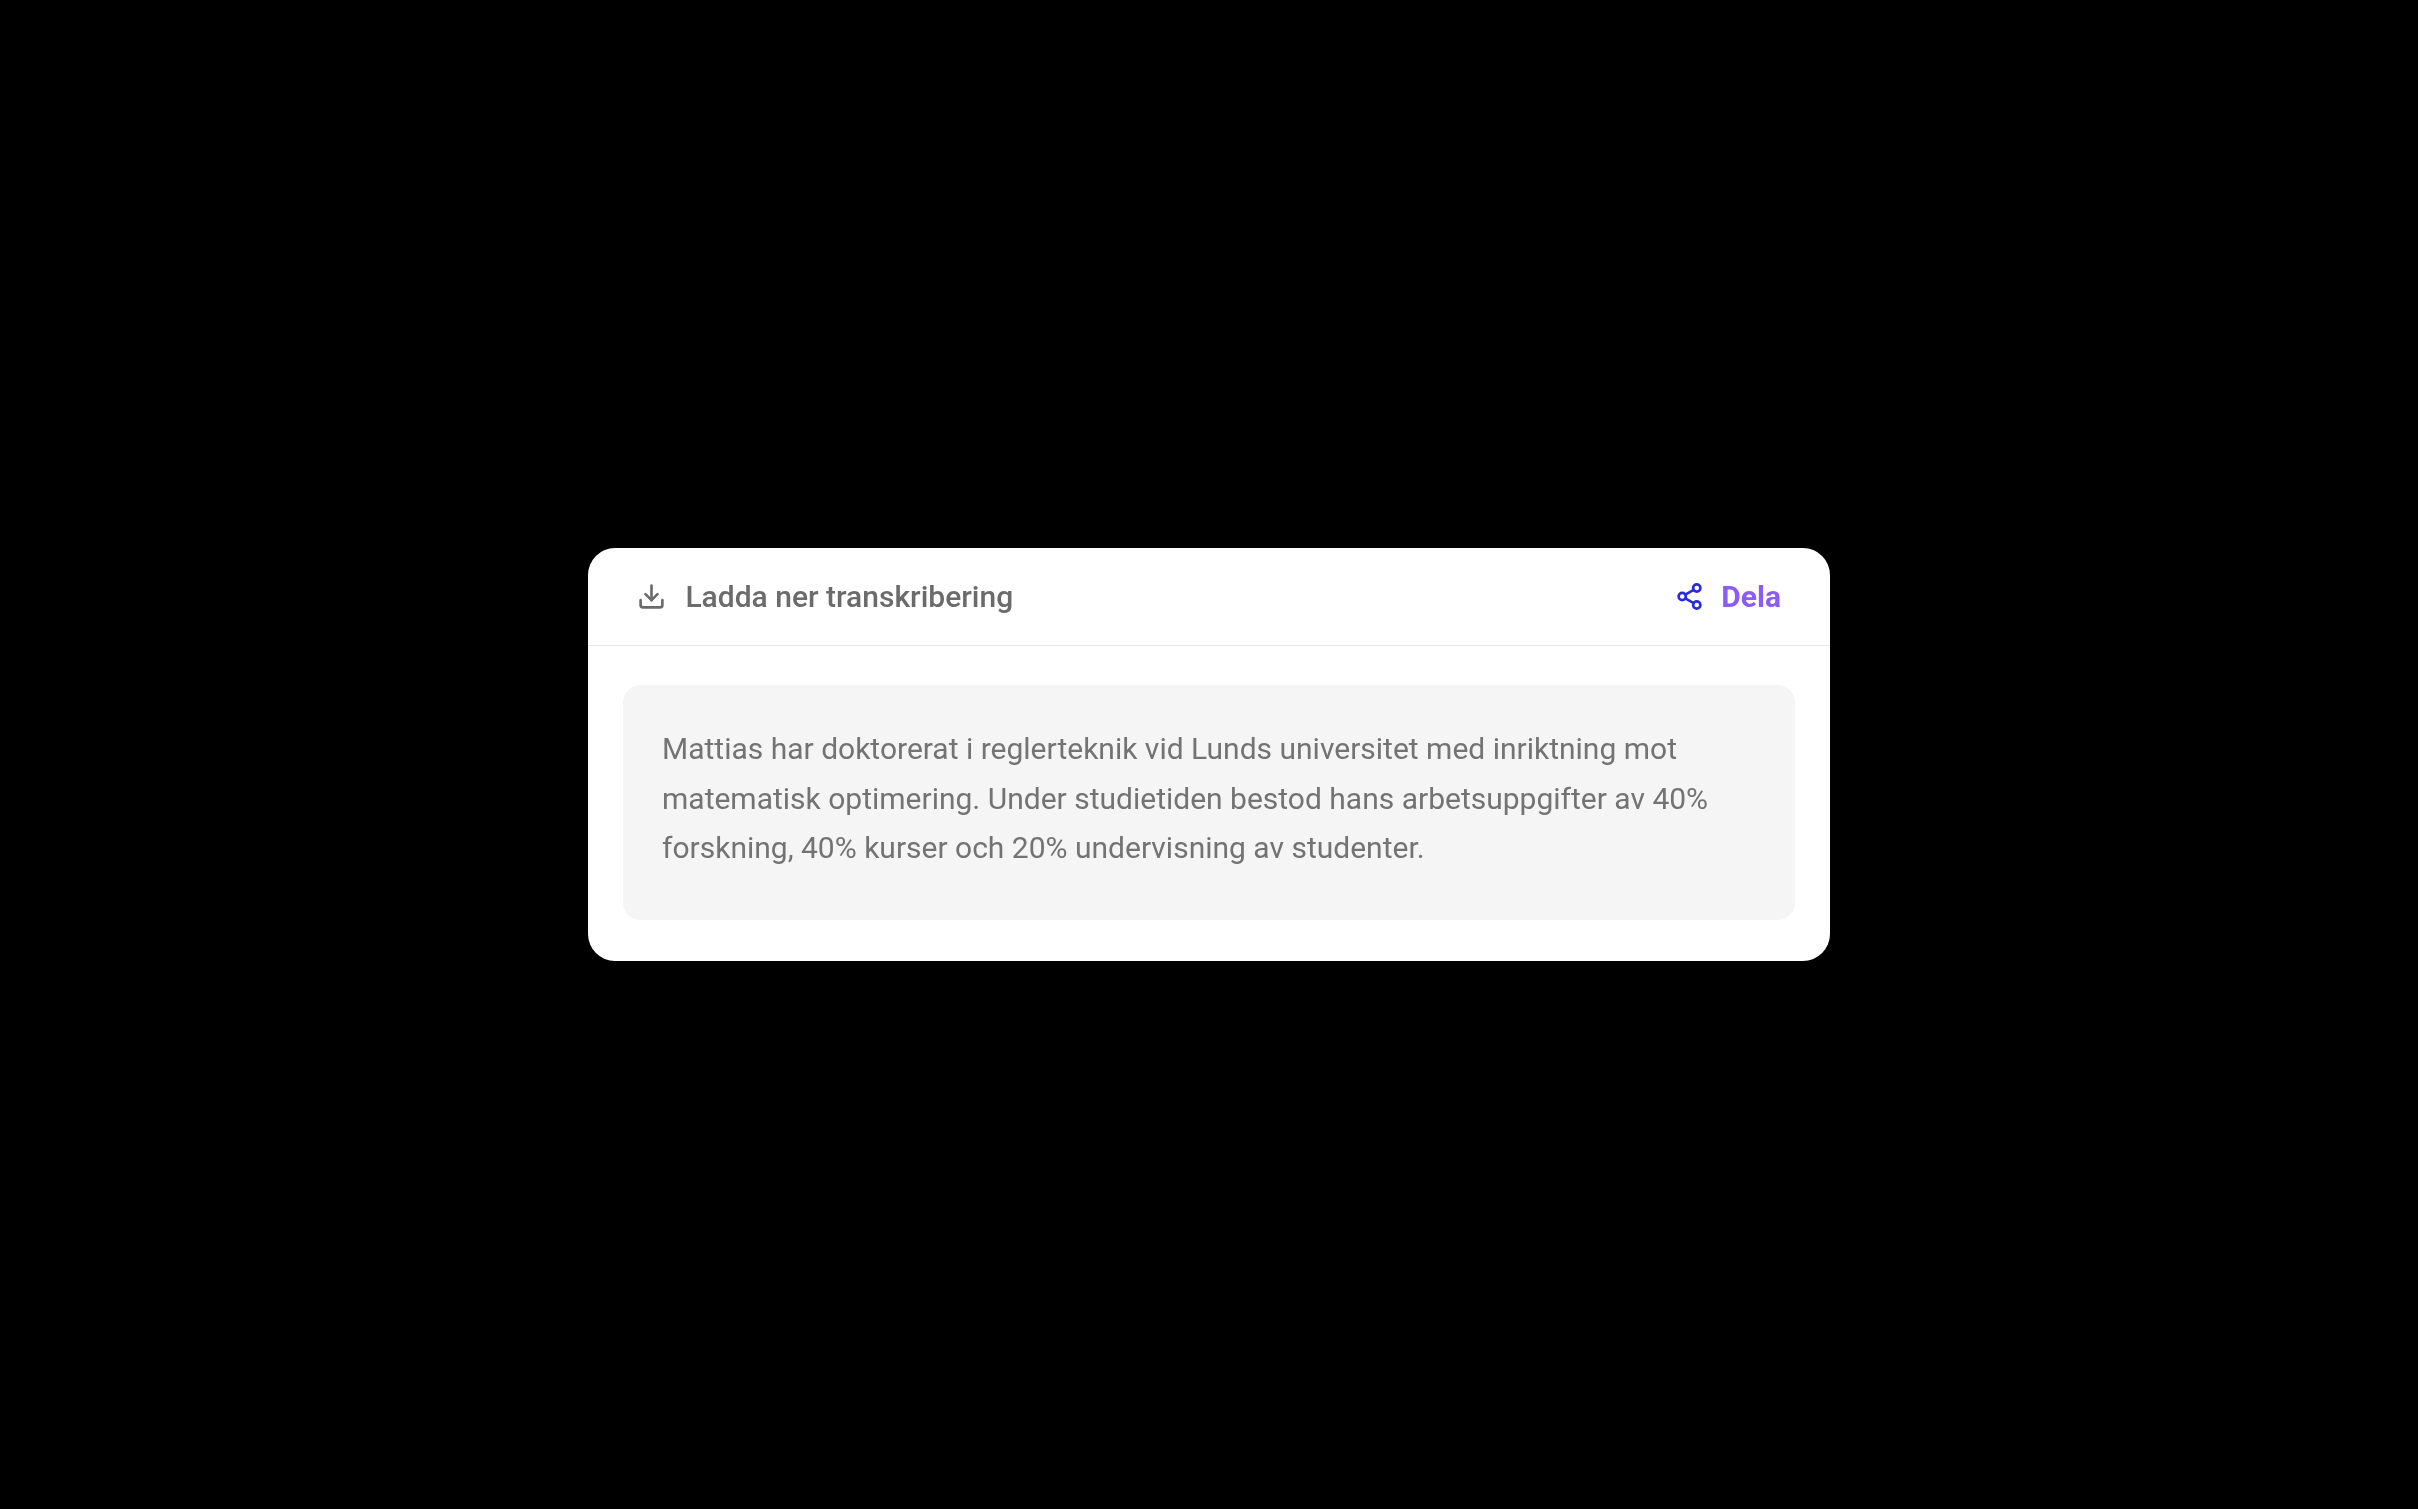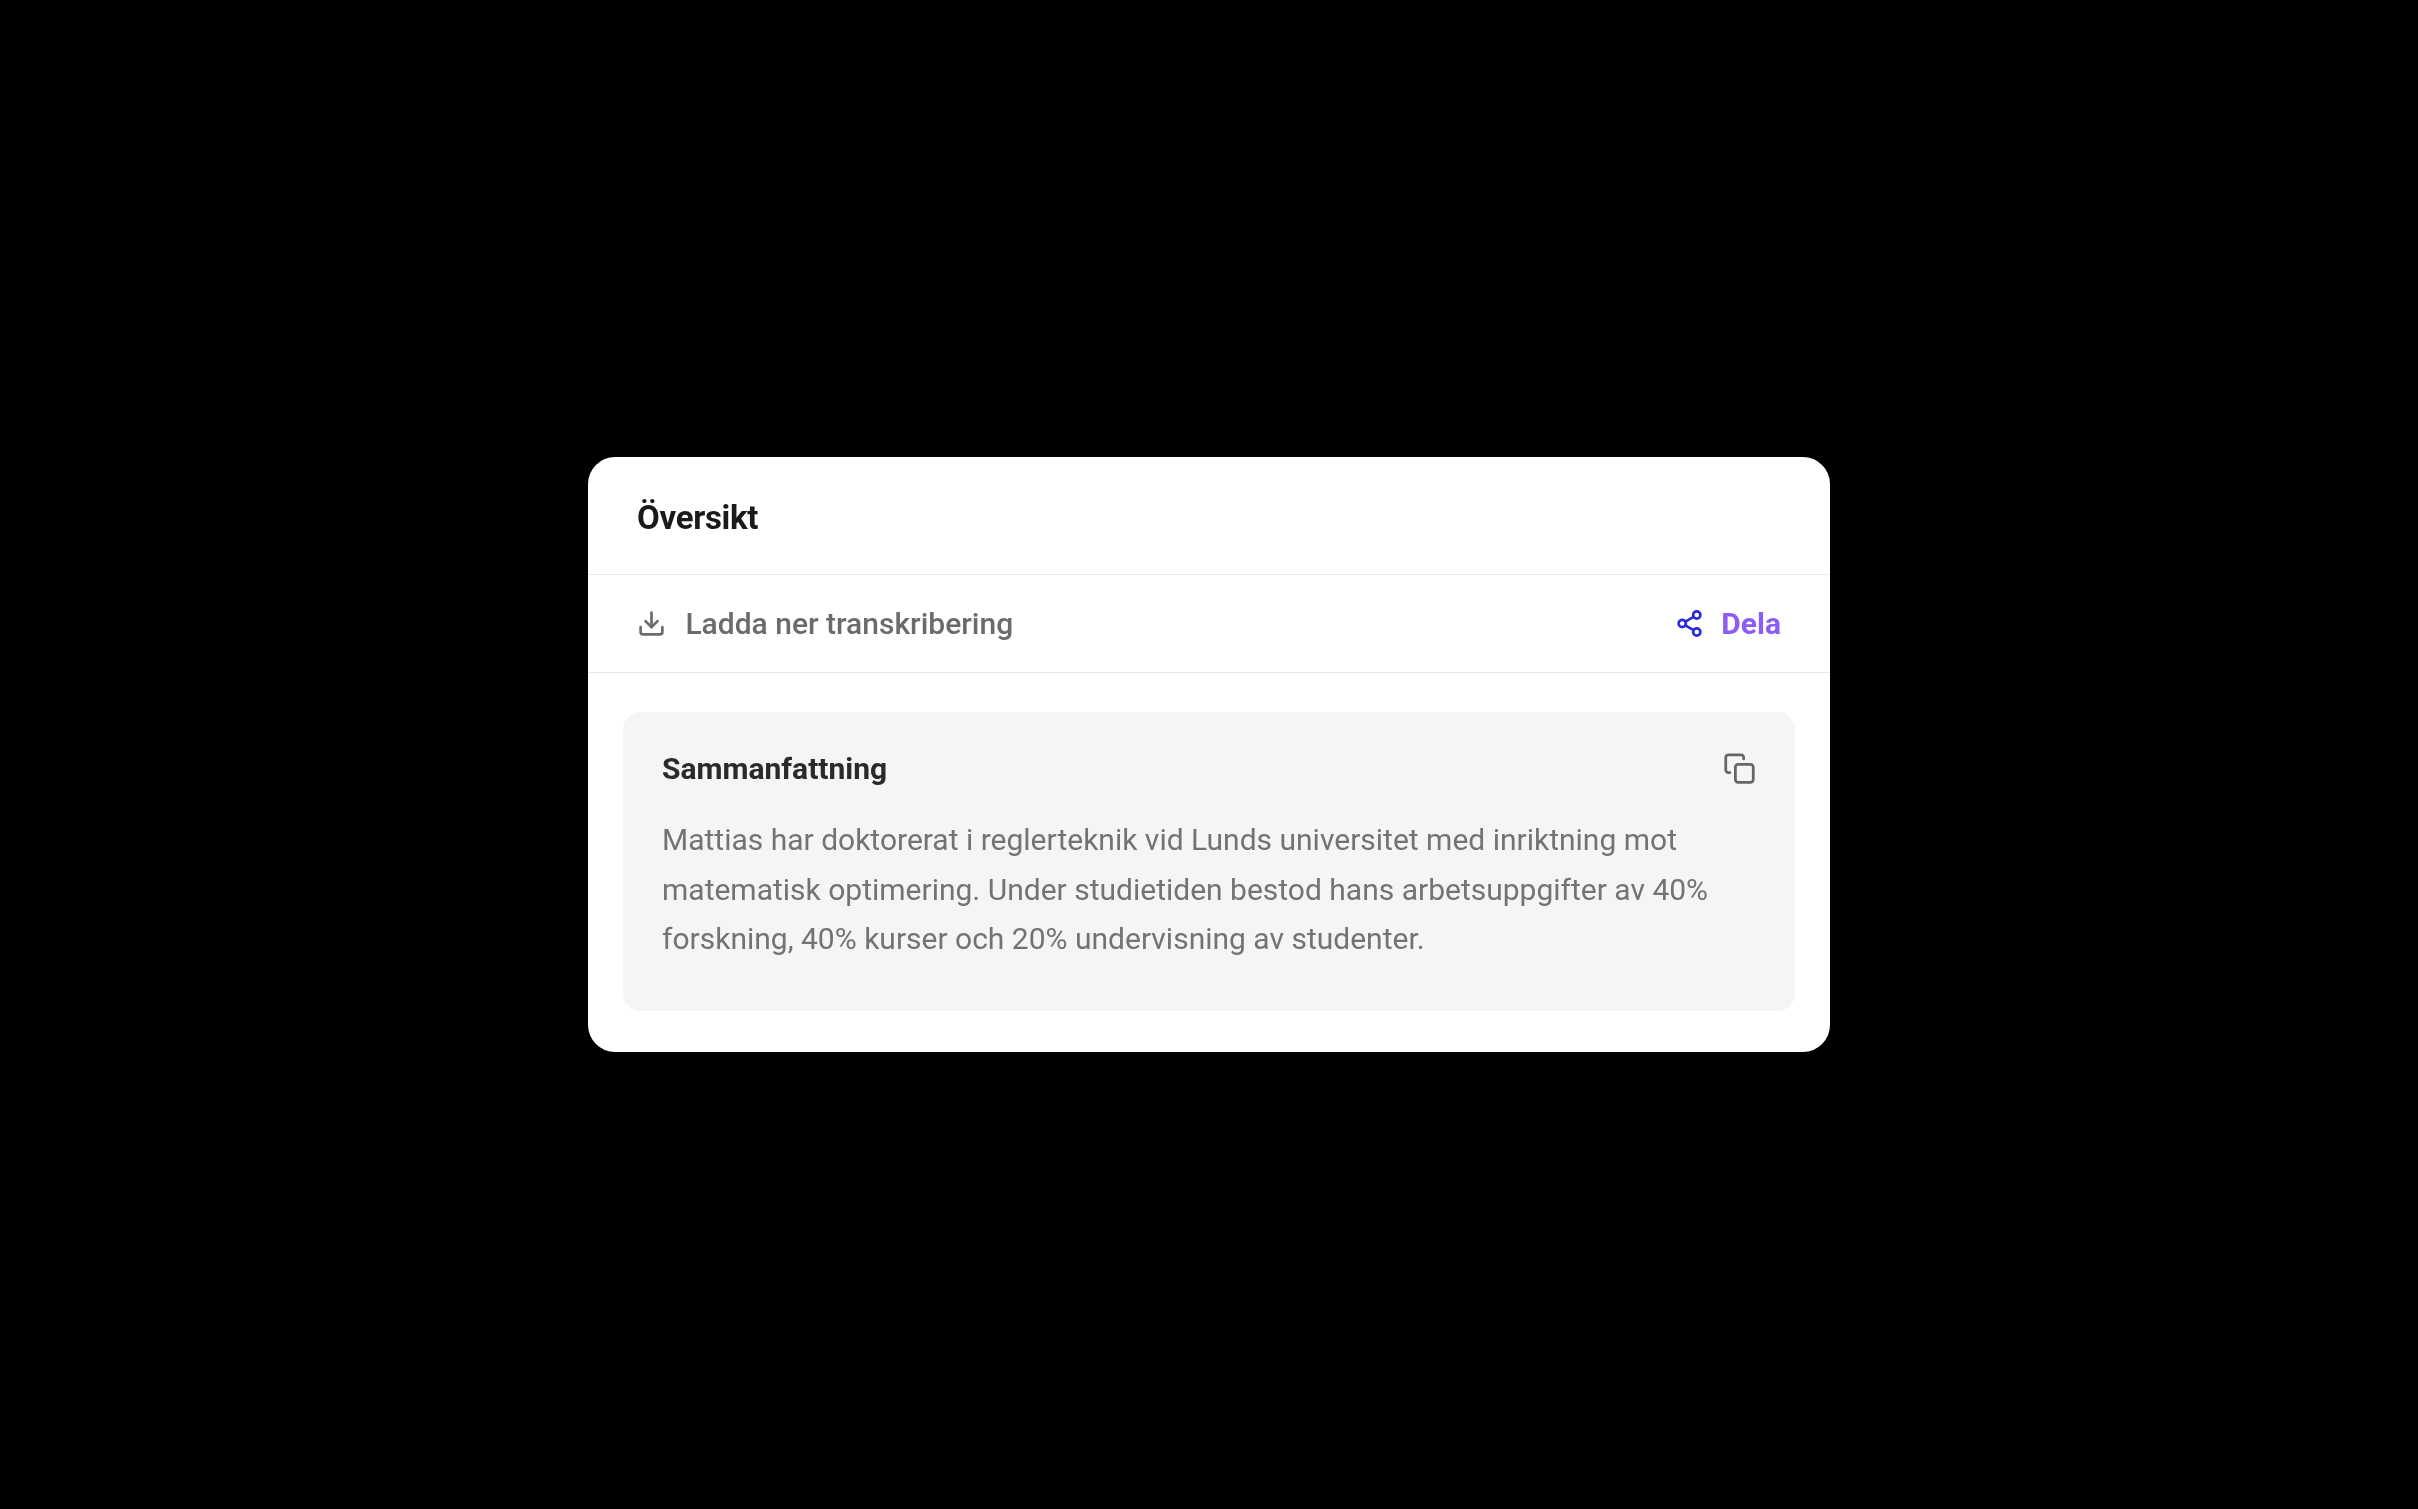--- a/index.html
+++ b/index.html
@@ -118,23 +118,20 @@
 
     .icon-wrap svg {
       display: block;
     }
   </style>
 </head>
 <body>
 
 <div class="card">
 
-  <div class="card-header">
-    <h1 class="header-title">Översikt</h1>
-  </div>
 
   <div class="actions-row">
 
     <div class="download-action">
       <span class="icon-wrap">
         <svg width="29" height="29" viewBox="0 0 24 24" fill="none" stroke="#6b6b6b" stroke-width="2.2" stroke-linecap="round" stroke-linejoin="round">
           <path d="M21 15v4a2 2 0 0 1-2 2H5a2 2 0 0 1-2-2v-4"></path>
           <polyline points="7 10 12 15 17 10"></polyline>
           <line x1="12" y1="15" x2="12" y2="3"></line>
         </svg>
@@ -152,30 +149,19 @@
           <line x1="15.41" y1="6.51" x2="8.59" y2="10.49"></line>
         </svg>
       </span>
       <span class="share-label">Dela</span>
     </div>
 
   </div>
 
   <div class="summary-section">
 
-    <div class="summary-header">
-      <h2 class="summary-title">Sammanfattning</h2>
-      <div class="copy-button">
-        <span class="icon-wrap">
-          <svg width="33" height="33" viewBox="0 0 24 24" fill="none" stroke="#666666" stroke-width="2" stroke-linecap="round" stroke-linejoin="round">
-            <rect x="9" y="9" width="13" height="13" rx="2" ry="2"></rect>
-            <path d="M5 15H4a2 2 0 0 1-2-2V4a2 2 0 0 1 2-2h9a2 2 0 0 1 2 2v1"></path>
-          </svg>
-        </span>
-      </div>
-    </div>
 
     <p class="summary-text">Mattias har doktorerat i reglerteknik vid Lunds universitet med inriktning mot matematisk optimering. Under studietiden bestod hans arbetsuppgifter av 40% forskning, 40% kurser och 20% undervisning av studenter.</p>
 
   </div>
 
 </div>
 
 
 </body></html>

